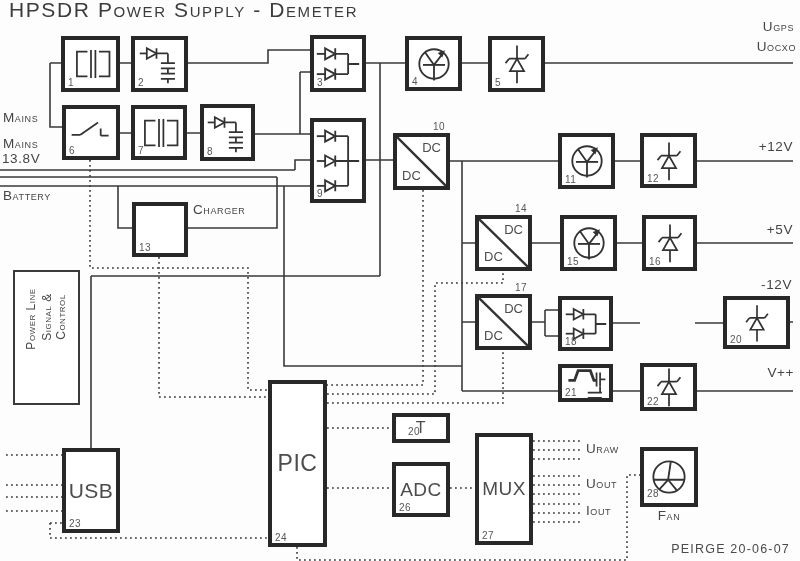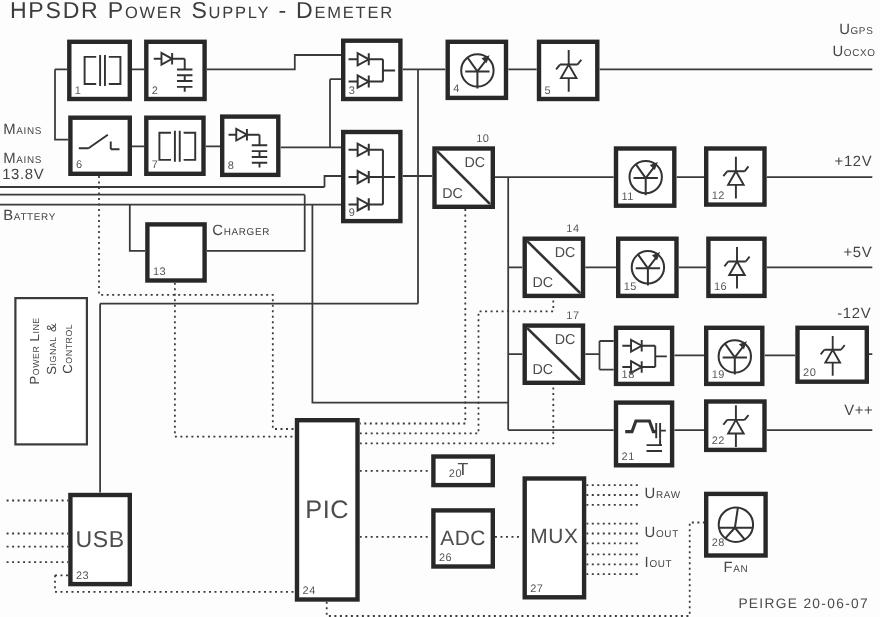--- a/index.html
+++ b/index.html
@@ -246,41 +246,31 @@
       <path class="s" d="M2,14 H11"></path>
         <path class="tri" d="M11,8 V20 L22,14 Z"></path>
         <path class="s" d="M22,8 V20 M22,14 H36"></path>
       <path class="s" d="M2,36 H11"></path>
         <path class="tri" d="M11,30 V42 L22,36 Z"></path>
         <path class="s" d="M22,30 V42 M22,36 H36"></path>
       <path class="s" d="M36,14 V36 M36,25 H48"></path>
     </svg>
     <span class="num">18</span>
   </div>
-  <div class="blk" style="left:640px;top:296px;width:55px;height:55px">
-    <svg class="sym" width="46" height="46" viewBox="0 0 50 50">
-      <circle class="s" cx="25" cy="25" r="16" stroke-width="2.4"></circle>
-      <path class="s" d="M13,26 H37" stroke-width="3.5"></path>
-        <path class="s" d="M25,26 V43"></path>
-      <path class="s" d="M15,12 L25,26 M25,26 L35,13"></path>
-        <path class="fill" d="M37,10 L29,13 L34,18 Z"></path>
-    </svg>
-    <span class="num">19</span>
-  </div>
   <div class="blk" style="left:723px;top:296px;width:67px;height:53px">
     <svg class="sym" width="42" height="42" viewBox="0 0 50 50">
       <path class="s" d="M25,4 V19"></path>
         <path class="s" d="M16,19 H34 M16,19 l-4,5 M34,19 l4,-5"></path>
       <path class="tri" d="M17,33 L33,33 L25,19 Z"></path>
         <path class="s" d="M25,33 V47"></path>
     </svg>
     <span class="num">20</span>
   </div>
 
-  <div class="blk" style="left:558px;top:364px;width:55px;height:61px">
+  <div class="blk" style="left:558px;top:364px;width:55px;height:38px">
     <svg class="sym" width="44" height="44" viewBox="0 0 50 50">
       <path class="sw" d="M5,22 H12 L16,11 H30 L34,22 H37"></path>
       <path class="s" d="M37,13 V29 M41,13 V29 M41,21 H47"></path>
       <path class="s" d="M41,29 V36 M27,36 H43 M27,42 H43"></path>
     </svg>
     <span class="num">21</span>
   </div>
   <div class="blk" style="left:640px;top:363px;width:57px;height:48px">
     <svg class="sym" width="44" height="44" viewBox="0 0 50 50">
       <path class="s" d="M25,4 V19"></path>

